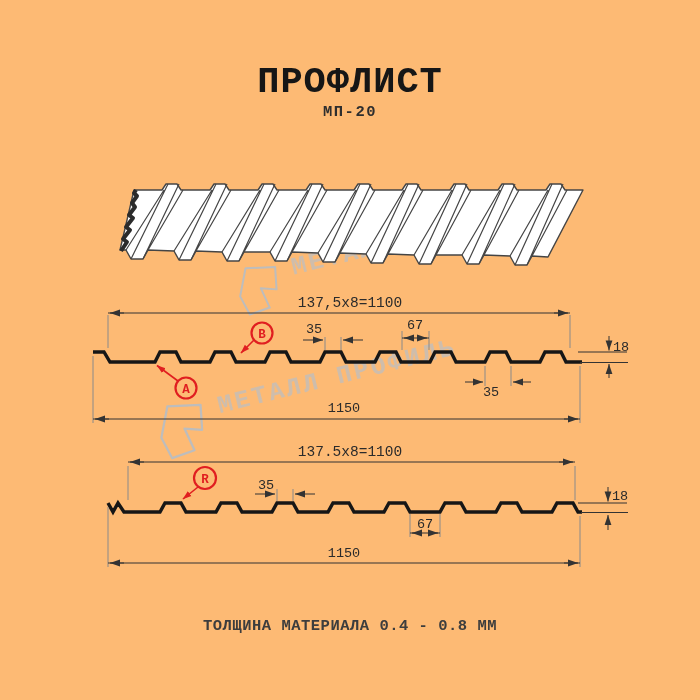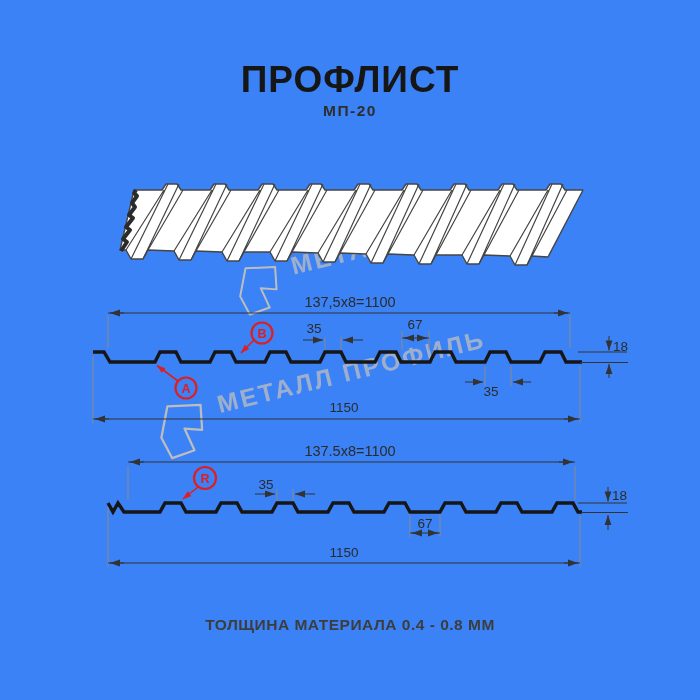--- a/index.html
+++ b/index.html
@@ -1,18 +1,18 @@
 <!DOCTYPE html>
 <html style="--accent: #e01e20; --ink: #161616;"><head>
 <meta charset="utf-8">
 <style>
   :root { --accent:#e01e20; --ink:#161616; }
   html,body { margin:0; padding:0; background:#fff; }
-  .page { width:700px; height:700px; background:#3b82f6; position:relative; overflow:hidden;
-          font-family:Liberation Sans, sans-serif; }
+  .page { width:700px; height:700px; background:#fdba74; position:relative; overflow:hidden;
+          font-family:Liberation Mono, monospace; }
   svg { display:block; }
   .title { font-size:37px; font-weight:bold; letter-spacing:1px; fill:var(--ink); }
   .subtitle { font-size:15.5px; font-weight:bold; letter-spacing:1.5px; fill:#2e2e2e; }
   .footer-note { font-size:15.5px; font-weight:bold; letter-spacing:.5px; fill:#3d3d3d; }
   .dim { font-size:13.5px; fill:#2b2b2b; }
   .dim-big { font-size:14.5px; fill:#2b2b2b; }
   .mkr { font-size:12.5px; font-weight:bold; fill:var(--accent); }
   .profile { stroke:var(--ink); stroke-width:3.4; fill:none; stroke-linejoin:miter; }
   .dl { stroke:#333; stroke-width:1; fill:none; }
   .ext { stroke:#8a8a8a; stroke-width:1; fill:none; }

